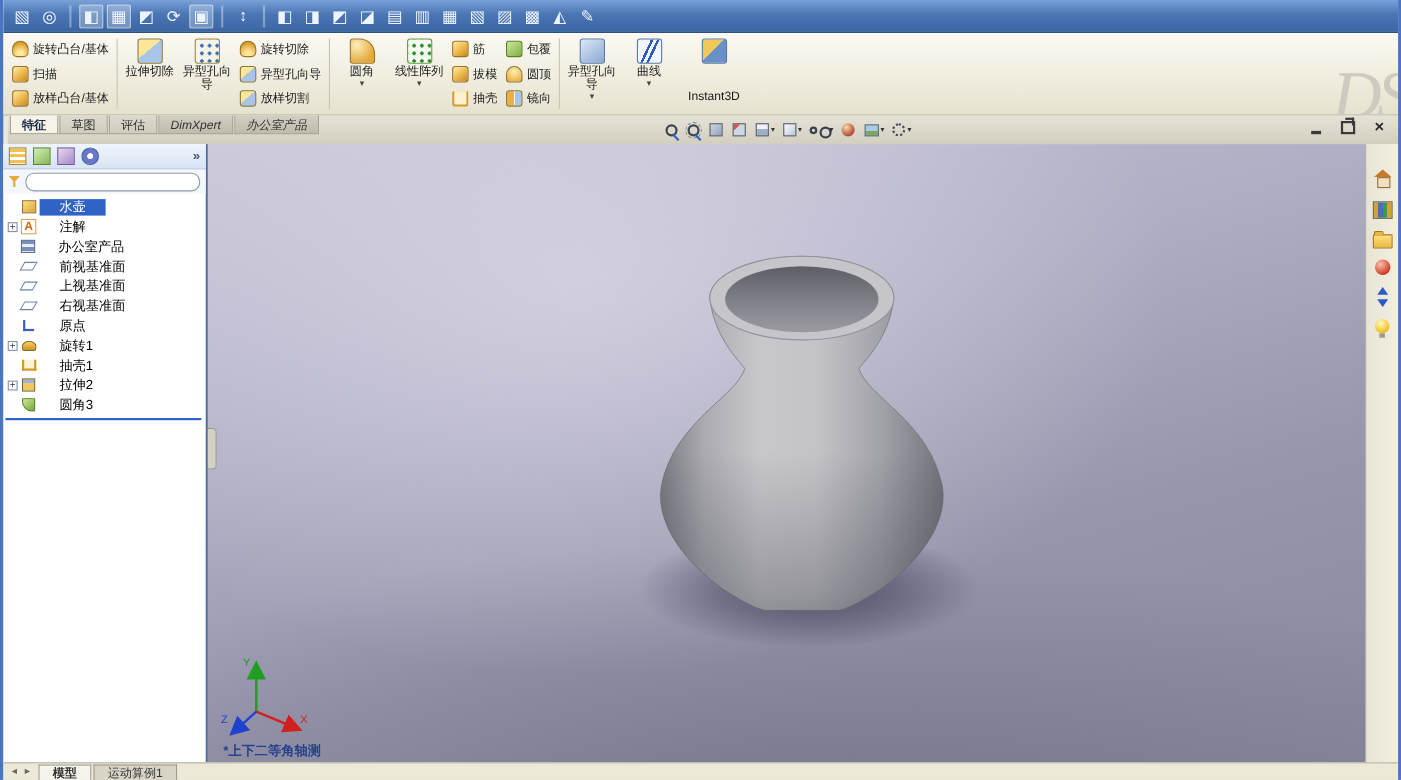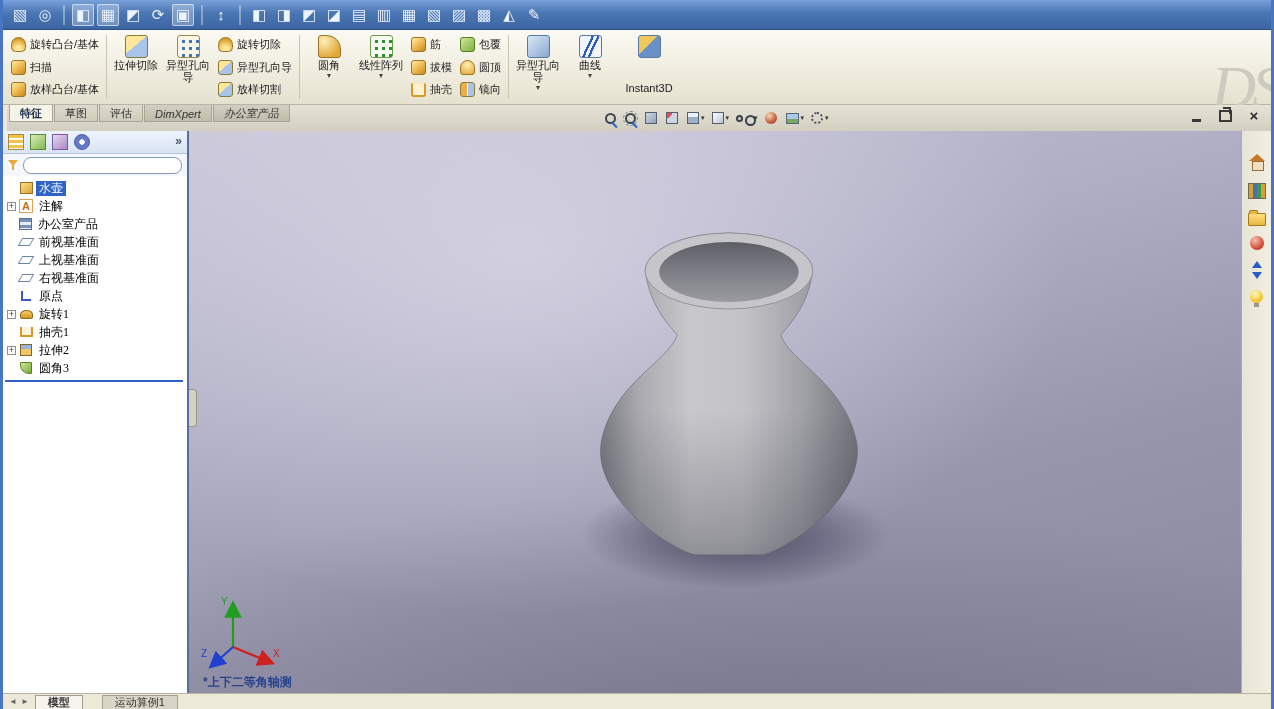--- a/index.html
+++ b/index.html
@@ -101,21 +101,21 @@
   .ti{width:14px;height:14px;flex:none;display:flex;align-items:center;justify-content:center;box-sizing:border-box;}
   .ti-part::before{content:"";width:11px;height:10px;background:linear-gradient(140deg,#ffe084,#daa23a);border:1px solid #97702a;}
   .ti-annot{color:#d06a10;font-weight:bold;font-size:11px;border:1px solid #e0a060;background:#fff;}
   .ti-material{background:repeating-linear-gradient(180deg,#7a90b8 0 3px,#e8edf5 3px 6px);border:1px solid #5b6e90;width:13px;height:12px;}
   .ti-plane::before{content:"";width:10px;height:6px;border:1.5px solid #6a84aa;transform:skewX(-30deg);}
   .ti-origin::before{content:"";width:8px;height:8px;border-left:2px solid #3a5bc0;border-bottom:2px solid #3a5bc0;}
   .ti-revolve::before{content:"";width:11px;height:7px;background:linear-gradient(#f5cf6a,#d0961f);border:1px solid #8c6a18;border-radius:50% 50% 2px 2px;}
   .ti-shell::before{content:"";width:9px;height:8px;border:2px solid #d59a2a;border-top:none;background:#fdf3d8;}
   .ti-extrude::before{content:"";width:10px;height:10px;background:linear-gradient(180deg,#9ab4e0 0 35%,#f1c860 35%);border:1px solid #7c6a2a;}
   .ti-fillet::before{content:"";width:10px;height:10px;background:linear-gradient(135deg,#cfe89a,#78a838);border:1px solid #55801e;border-radius:1px 1px 1px 9px;}
-  .tlabel{white-space:nowrap;padding:0 3px;line-height:15px;font-family:Liberation Serif, serif;}
+  .tlabel{white-space:nowrap;padding:0 18px;line-height:15px;}
   .tlabel.sel{background:#2f63c6;color:#fff;}
   .rollback{height:0;border-top:2px solid #2f63c2;margin:3px 4px 0 2px;}
 
   
   #viewport{flex:1;position:relative;overflow:hidden;
     background:
       radial-gradient(900px 600px at 32% 22%, rgba(232,230,242,.55), rgba(232,230,242,0) 60%),
       radial-gradient(120% 80% at 50% 112%, rgba(55,53,76,.28), rgba(55,53,76,0) 60%),
       linear-gradient(165deg,#c6c4d6 0%,#b0aec4 35%,#9896ac 65%,#8a889e 100%);}
   .vase{position:absolute;inset:0;width:100%;height:100%;}
@@ -137,21 +137,21 @@
   .tp-props::after{content:"";position:absolute;bottom:1px;left:5px;border-left:5px solid transparent;border-right:5px solid transparent;border-top:7px solid #2a5cc8;}
   .tp-bulb{width:13px;height:13px;border-radius:50%;background:radial-gradient(circle at 40% 30%,#fff8c0,#f0c020 70%,#c89010);position:relative;margin-bottom:3px;}
   .tp-bulb::after{content:"";position:absolute;bottom:-4px;left:4px;width:5px;height:4px;background:#9a9a8a;}
 
   
   #statusbar{position:absolute;left:0;bottom:0;right:0;height:16px;background:#ece9d8;border-top:1px solid #b8b4a4;
              display:flex;align-items:flex-end;padding-left:4px;box-sizing:border-box;}
   .sb-arrow{font-size:8px;color:#666;padding:0 2px;align-self:center;}
   .sbtabs{display:flex;align-items:flex-end;margin-left:4px;}
   .stab{height:14px;display:flex;align-items:center;padding:0 12px;font-size:11px;color:#333;
-        border:1px solid #a29e90;border-bottom:none;background:#d8d5c6;margin-right:19px;box-sizing:border-box;}
+        border:1px solid #a29e90;border-bottom:none;background:#d8d5c6;margin-right:2px;box-sizing:border-box;}
   .stab.on{background:#f6f4ec;font-weight:bold;}
 </style>
 </head>
 <body>
 
 <div id="app">
 
   <div id="topbar">
 
       <span class="tt">

